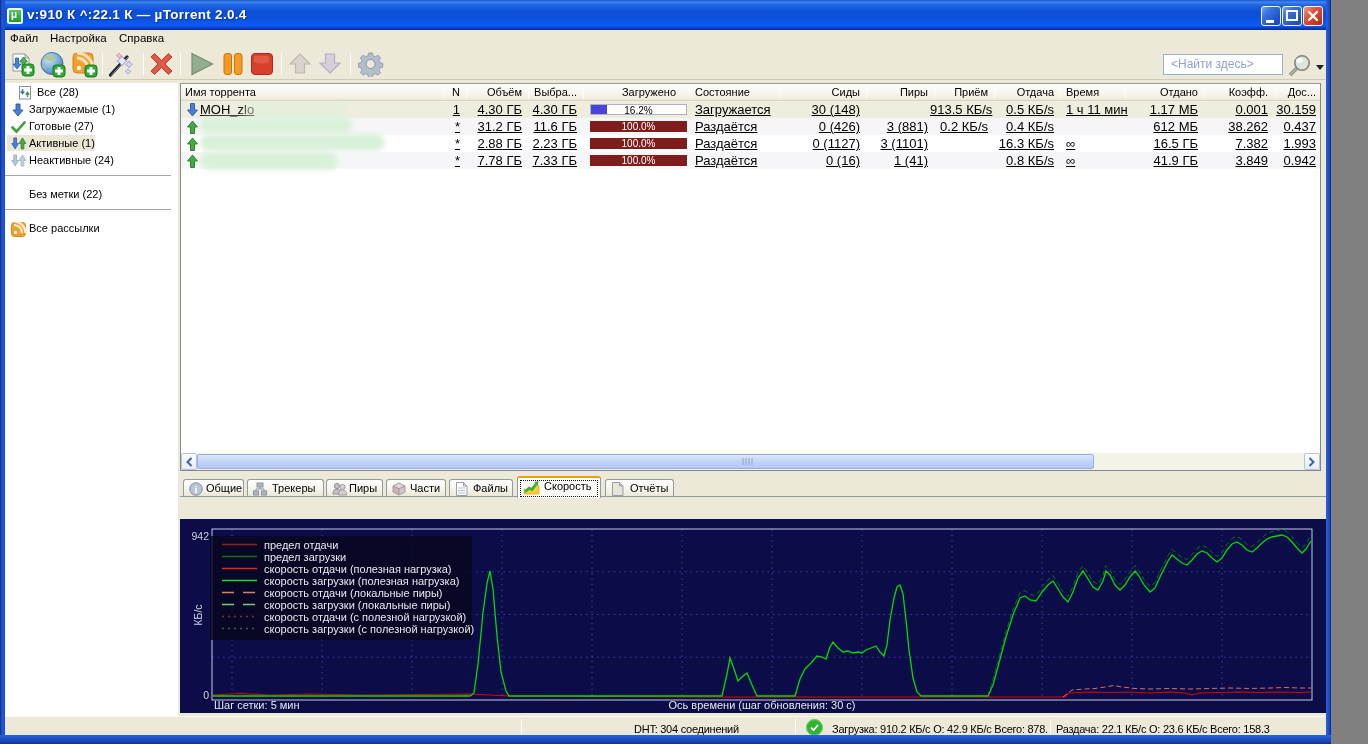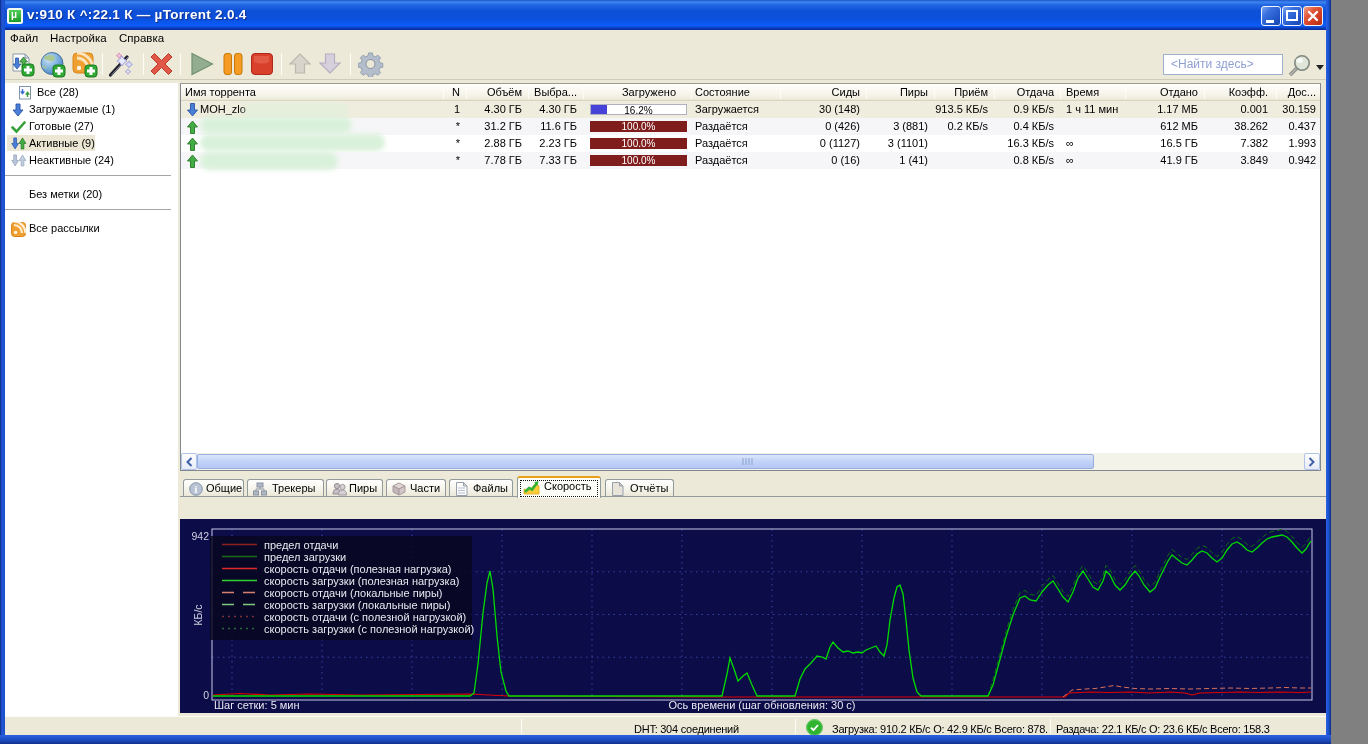--- a/index.html
+++ b/index.html
@@ -29,21 +29,21 @@
 .sbitem{left:5px;width:173px;height:17px;font-size:11px;line-height:17px;color:#000;}
 .sbitem .txt{position:absolute;left:24px;top:0;}
 .sbitem .ic{position:absolute;left:6px;top:2px;}
 #sbsel{left:7px;top:135px;width:88px;height:16px;background:#ebe7d4;}
 .sbline{left:2px;width:169px;height:1px;background:#a5a5a5;}
 #listwrap{left:180px;top:83px;width:1141px;height:388px;background:#fff;border:1px solid #828790;border-top:1px solid #9c9a8c;}
 
 #lhead{left:181px;top:84px;width:1139px;height:17px;background:linear-gradient(180deg,#fefefb 0%,#f7f5ec 60%,#f0eddf 92%,#e8e4d2 100%);border-bottom:1px solid #d8d5c3;}
 .hsep{position:absolute;top:2px;width:1px;height:13px;background:#d8d5c3;border-left:1px solid #fdfdf8;}
 .hcell{position:absolute;top:0;font-size:11px;line-height:16px;color:#000;}
-.cell{position:absolute;font-size:11px;line-height:17px;color:#000;white-space:nowrap;}
+.cell{position:absolute;font-size:13px;line-height:17px;color:#000;white-space:nowrap;text-decoration:underline;}
 .r{text-align:right;}
 .row{left:181px;width:1139px;height:17px;}
 
 .pbar{position:absolute;left:409px;top:3px;width:97px;height:11px;background:#7f1d1d;color:#fff;font-size:10px;line-height:11px;text-align:center;}
 
 .blob{position:absolute;background:#d9f1da;border-radius:9px;filter:blur(2.5px);}
 
 #hscroll{left:181px;top:453px;width:1139px;height:17px;background:#f4f3ea;}
 
 #tabrow{left:178px;top:471px;width:1148px;height:26px;background:#ECE9D8;}
@@ -206,32 +206,32 @@
     <svg class="ic" width="15" height="14">
         <path d="M1.5 7.5 L5.5 11.5 L13.5 2.5" fill="none" stroke="#38a038" stroke-width="2.6" stroke-linecap="round"></path>
       </svg>
     <span class="txt">Готовые (27)</span>
     </div>
   <div class="abs sbitem" style="top:135px;">
     <svg class="ic" width="16" height="14">
         <path d="M3 1 h3 v6 h2.2 l-3.7 6 l-3.7 -6 h2.2 z" fill="#4a7fd8" stroke="#2a55a8" stroke-width=".8" transform="scale(.92)"></path>
         <path d="M11 13 h3 v-6 h2.2 l-3.7 -6 l-3.7 6 h2.2 z" fill="#44ac44" stroke="#267a26" stroke-width=".8" transform="scale(.92)"></path>
       </svg>
-    <span class="txt">Активные (9)</span>
+    <span class="txt">Активные (1)</span>
     </div>
   <div class="abs sbitem" style="top:152px;">
     <svg class="ic" width="16" height="14">
         <path d="M3 1 h3 v6 h2.2 l-3.7 6 l-3.7 -6 h2.2 z" fill="#b8c4d8" stroke="#92a2bc" stroke-width=".8" transform="scale(.92)"></path>
         <path d="M11 13 h3 v-6 h2.2 l-3.7 -6 l-3.7 6 h2.2 z" fill="#c2cede" stroke="#9aaac0" stroke-width=".8" transform="scale(.92)"></path>
       </svg>
     <span class="txt">Неактивные (24)</span>
     </div>
   <div class="abs sbline" style="top:175px;"></div>
   <div class="abs sbitem" style="top:186px;">
-      <span class="txt">Без метки (20)</span>
+      <span class="txt">Без метки (22)</span>
     </div>
   <div class="abs sbline" style="top:209px;"></div>
   <div class="abs sbitem" style="top:220px;">
     <svg class="ic" width="16" height="15">
         <rect x="0.5" y="0.5" width="14" height="14" rx="3" fill="#f0a030" stroke="#d88418"></rect>
         <path d="M3 11 a8 8 0 0 1 8 8" fill="none" stroke="#fdeed2" stroke-width="2.2" transform="translate(0,-8)"></path>
         <path d="M3 7.5 a11.5 11.5 0 0 1 11.5 11.5" fill="none" stroke="#fdeed2" stroke-width="2.2" transform="translate(0,-8)"></path>
         <circle cx="4.6" cy="10.4" r="1.7" fill="#fdf6e8"></circle>
       </svg>
     <span class="txt">Все рассылки</span>
@@ -275,21 +275,21 @@
       <div class="cell" style="left:19px;">MOH_zlo</div>
       <div class="blob" style="left:62px;top:2px;width:105px;height:13px;opacity:.5;"></div>
       <div class="cell r" style="left:239px;width:40px;">1</div>
       <div class="cell r" style="left:281px;width:60px;">4.30 ГБ</div>
       <div class="cell r" style="left:342px;width:54px;">4.30 ГБ</div>
       <div class="pbar" style="background:#fff;border:1px solid #b0b0c0;color:#000;"><div style="position:absolute;left:0;top:0;width:15.7px;height:9px;background:#4743d9;"></div>16.2%</div>
       <div class="cell" style="left:514px;">Загружается</div>
       <div class="cell r" style="left:601px;width:78px;">30 (148)</div>
       <div class="cell r" style="left:719px;width:60px;margin-top:48px;">0 (538)</div>
       <div class="cell r" style="left:749px;width:58px;">913.5 КБ/s</div>
-      <div class="cell r" style="left:815px;width:58px;">0.9 КБ/s</div>
+      <div class="cell r" style="left:815px;width:58px;">0.5 КБ/s</div>
       <div class="cell" style="left:885px;">1 ч 11 мин</div>
       <div class="cell r" style="left:949px;width:68px;">1.17 МБ</div>
       <div class="cell r" style="left:1019px;width:68px;">0.001</div>
       <div class="cell r" style="left:1069px;width:66px;">30.159</div>
     </div>
     <div class="abs row" style="top:118px;background:#f6f6f8;">
       <svg style="position:absolute;left:5px;top:2px;" width="13" height="14">
           <path d="M4.5 13.5 h4 v-6.5 h3 l-5 -6 l-5 6 h3 z" fill="#44ac44" stroke="#267a26" stroke-width=".9"></path>
         </svg>
       <div class="blob" style="left:19px;top:-1px;width:152px;height:16px;"></div>

